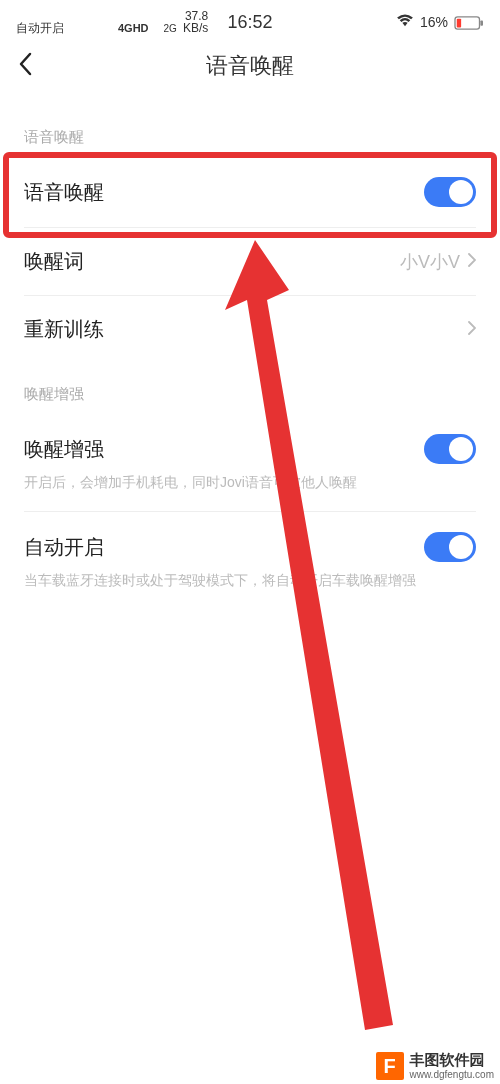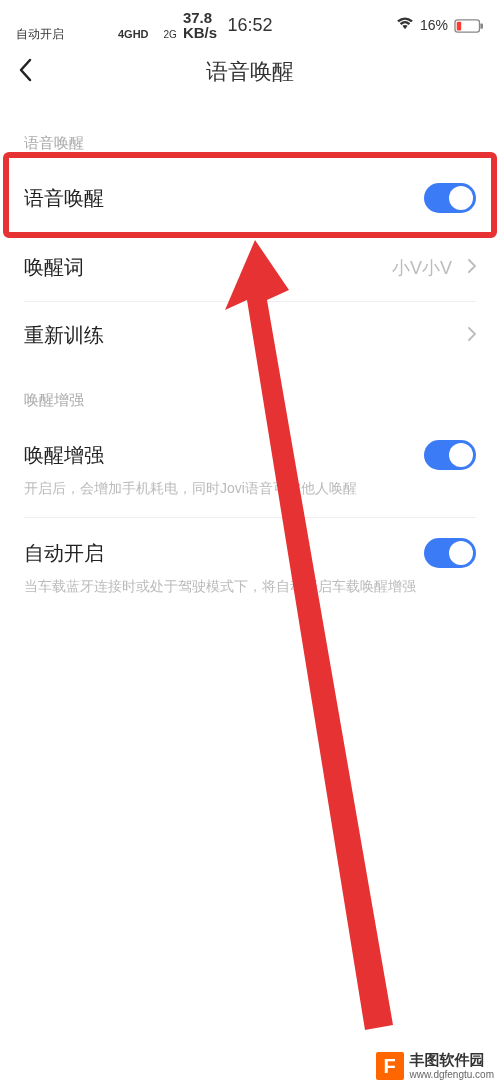--- a/index.html
+++ b/index.html
@@ -4,40 +4,40 @@
   <style>
     * { box-sizing: border-box; margin: 0; padding: 0; }
     html, body { width: 500px; height: 1084px; font-family: -apple-system, "PingFang SC", "Microsoft YaHei", sans-serif; background: #fff; color: #333; overflow: hidden; position: relative; }
     
     
     .status-bar { display: flex; align-items: center; justify-content: space-between; padding: 10px 16px 4px 16px; font-size: 14px; font-weight: 500; }
     .status-left { display: flex; align-items: flex-end; gap: 6px; font-size: 10px; line-height: 1; }
     .status-left .sig { font-size: 12px; }
     .status-left .net-main { font-size: 11px; font-weight: 600; margin-left: 48px; }
     .status-left .net-sub { font-size: 10px; margin-left: 9px; }
-    .speed { font-size: 15px; line-height: 1; font-weight: bold; }
+    .speed { font-size: 12px; text-align: right; line-height: 1; }
     .status-center { font-size: 18px; font-weight: 400; position: absolute; left: 50%; transform: translateX(-50%); }
     .status-right { display: flex; align-items: center; gap: 6px; }
     .wifi-icon svg { width: 18px; height: 14px; }
     .batt-pct { font-size: 14px; }
     .batt-icon svg { width: 30px; height: 14px; vertical-align: middle; }
     
     
     .title-bar { display: flex; align-items: center; justify-content: center; height: 56px; position: relative; padding: 0 16px; }
     .back { position: absolute; left: 18px; top: 50%; transform: translateY(-50%); }
     .back svg { width: 14px; height: 24px; }
     .page-title { font-size: 22px; font-weight: 500; }
     
     .content { padding-top: 12px; }
     
     .section-header { font-size: 15px; color: #aaa; padding: 22px 24px 10px 24px; }
     
     .setting-row { display: flex; align-items: center; justify-content: space-between; padding: 20px 24px; background: #fff; }
     .setting-label { font-size: 20px; color: #222; }
-    .setting-value { font-size: 18px; color: #bbb; display: flex; align-items: center; gap: 16px; }
+    .setting-value { font-size: 18px; color: #bbb; display: flex; align-items: center; gap: 8px; }
     .setting-desc { font-size: 14px; color: #bbb; padding: 0 24px 18px 24px; line-height: 1.5; margin-top: -12px; }
     
     .chevron svg { width: 8px; height: 14px; }
     
     
     .toggle { width: 52px; height: 30px; border-radius: 15px; position: relative; flex-shrink: 0; }
     .toggle.on { background: #3B7BF6; }
     .toggle .knob { width: 24px; height: 24px; border-radius: 50%; background: #fff; position: absolute; top: 3px; right: 3px; }
     
     .divider { height: 1px; background: #eee; margin: 0 24px; }

